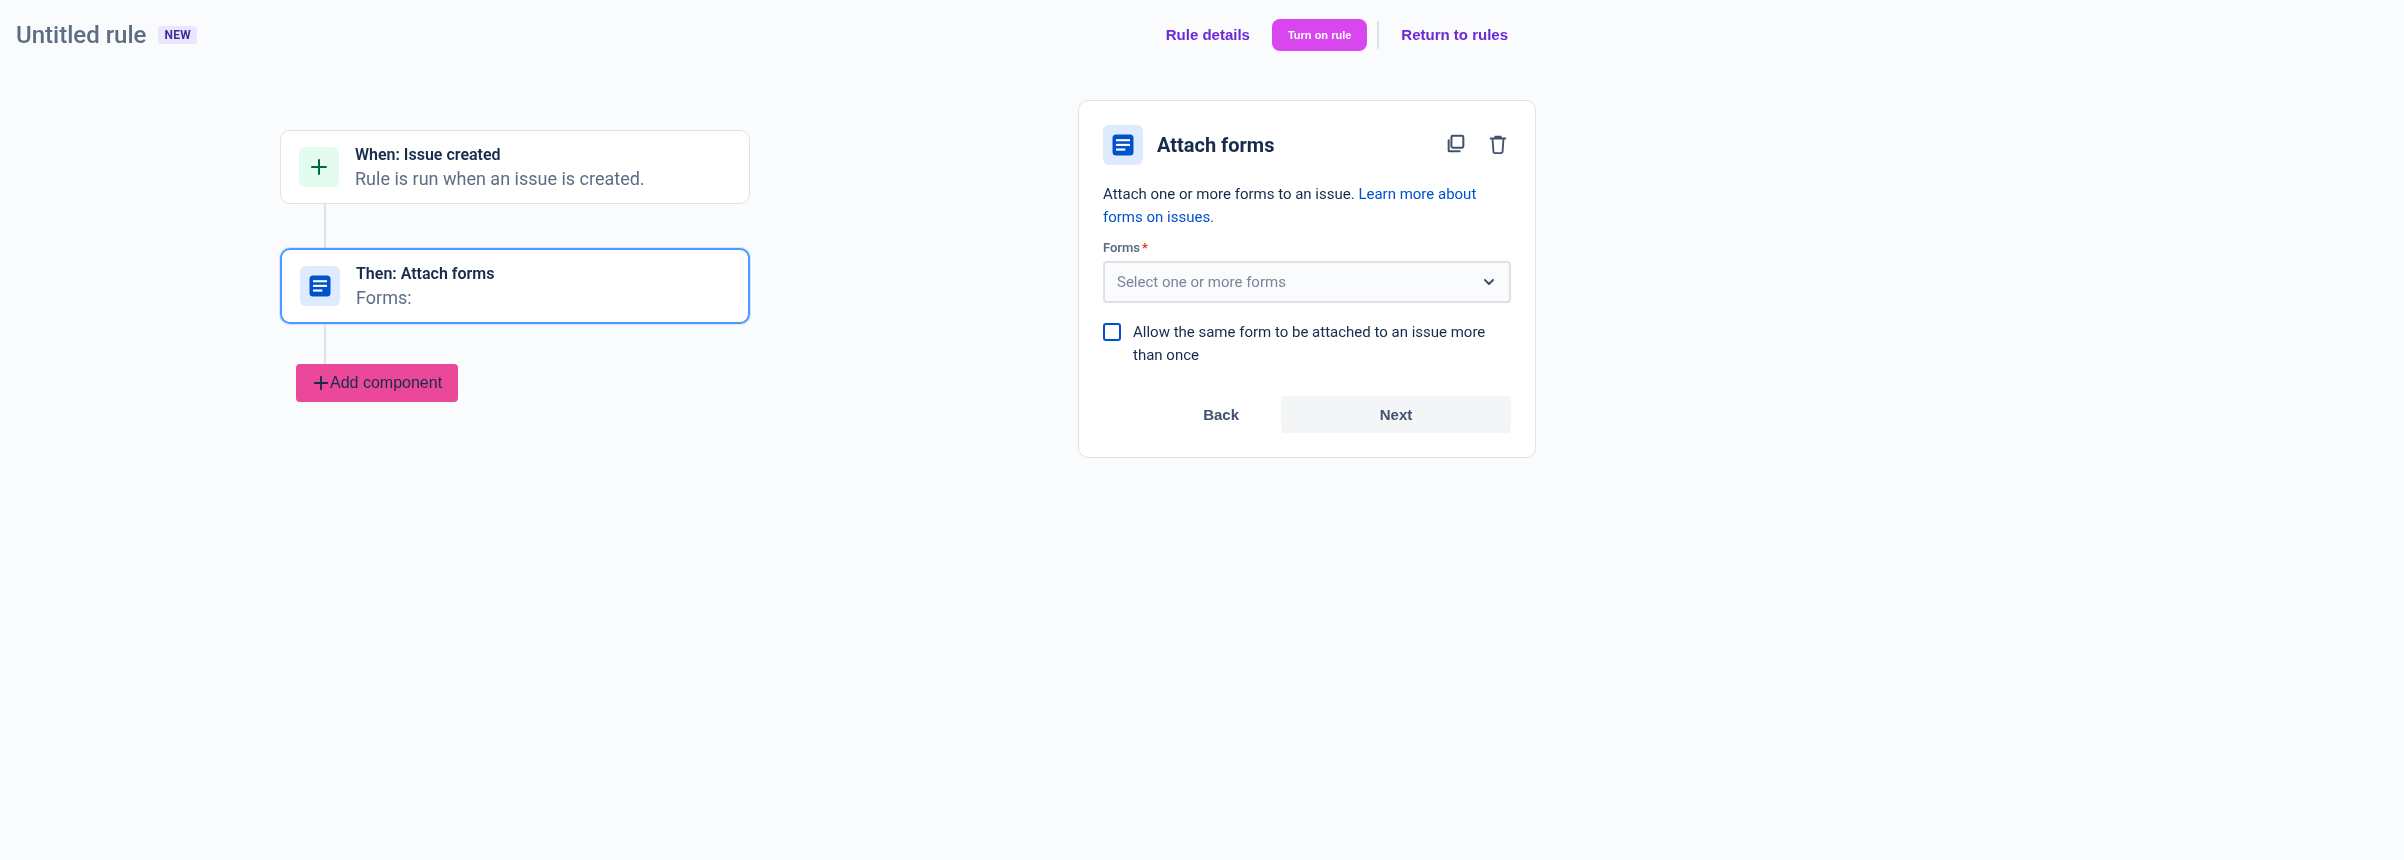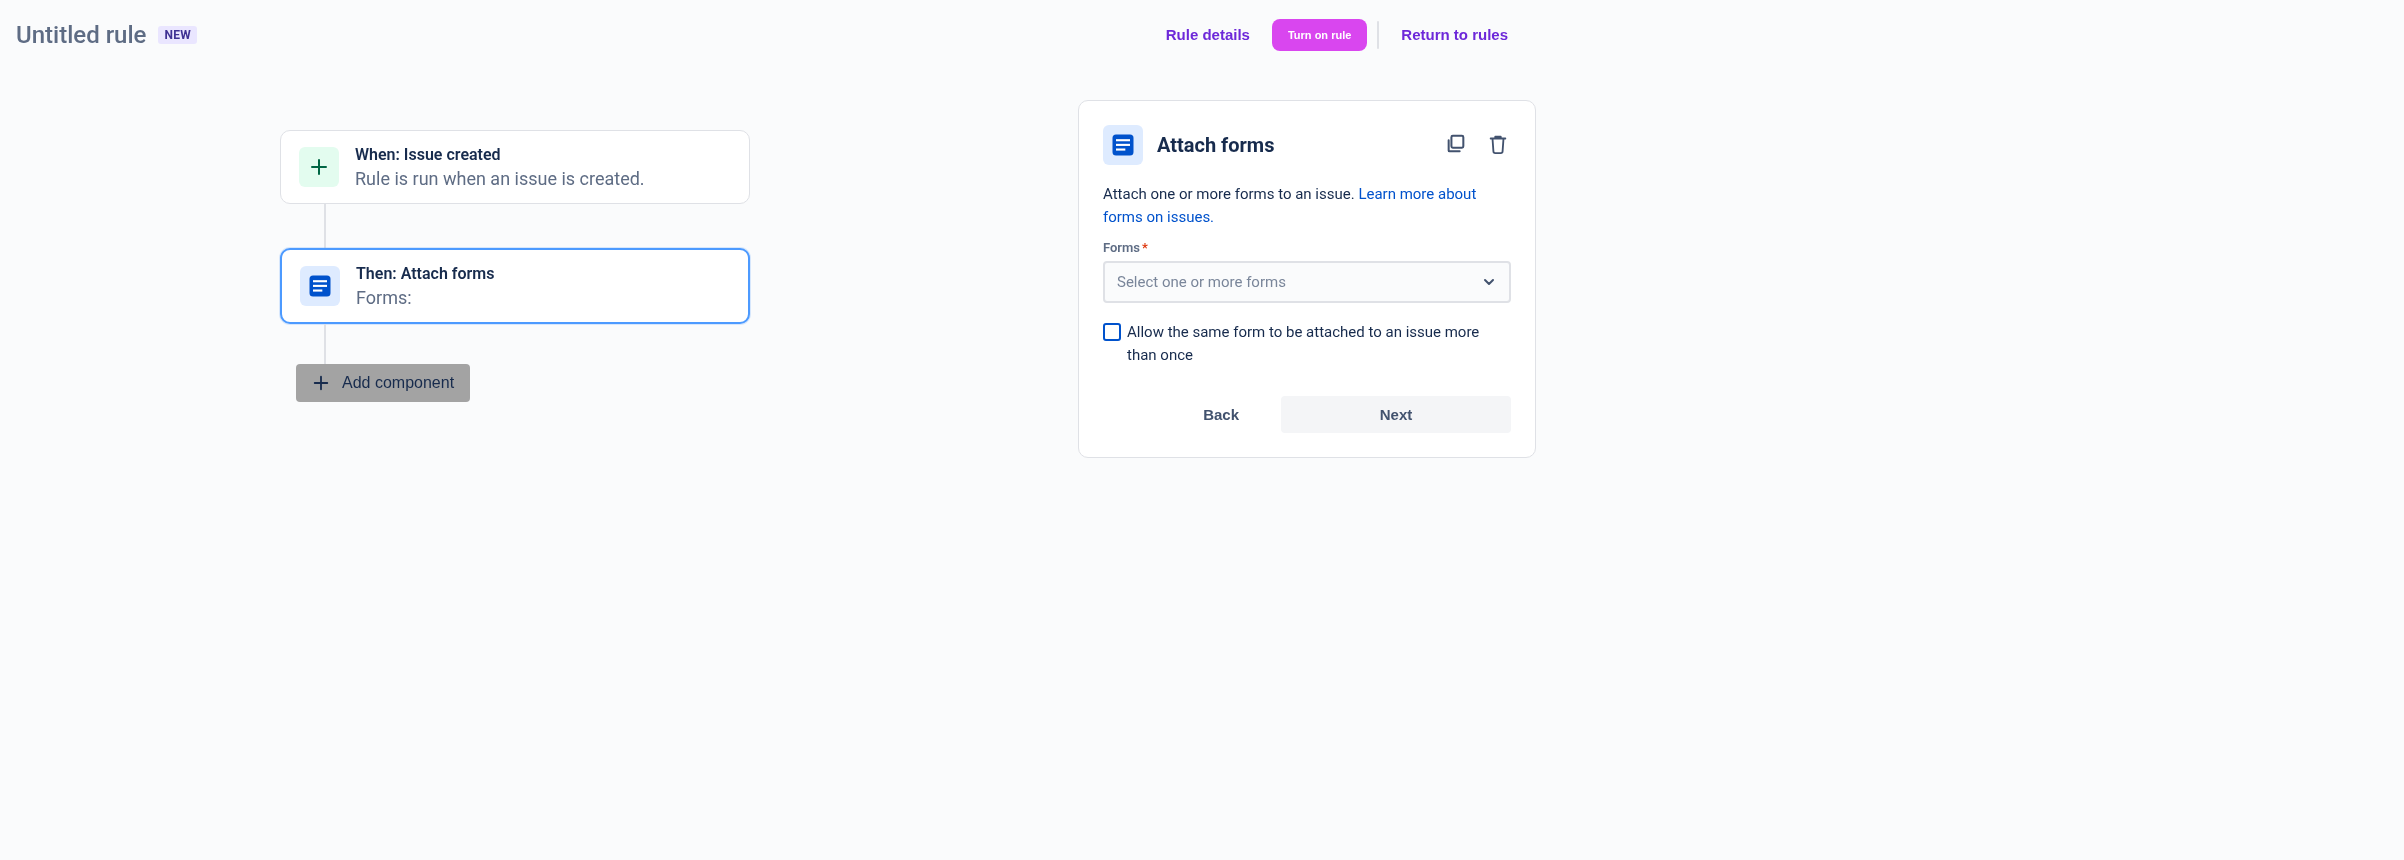--- a/index.html
+++ b/index.html
@@ -114,22 +114,22 @@
   .connector {
     width: 2px;
     height: 44px;
     background: #dfe1e6;
     margin-left: 44px;
   }
   .connector.short { height: 40px; }
   .add-component {
     display: inline-flex;
     align-items: center;
-    gap: 12px;
-    background: #a3a3a3;
+    gap: 0;
+    background: #ec4899;
     border: none;
     border-radius: 4px;
     padding: 10px 16px;
     font-size: 16px;
     font-weight: 500;
     color: #172b4d;
     cursor: pointer;
     margin-left: 16px;
   }
 
@@ -198,21 +198,21 @@
     display: flex;
     justify-content: space-between;
     align-items: center;
     cursor: pointer;
     margin-bottom: 18px;
     gap: 32px;
   }
   .select .placeholder { color: #7a869a; font-size: 15px; }
   .checkbox-row {
     display: flex;
-    gap: 6px;
+    gap: 12px;
     align-items: flex-start;
     margin-bottom: 30px;
   }
   .checkbox {
     width: 18px;
     height: 18px;
     border: 2px solid #0052cc;
     border-radius: 3px;
     flex-shrink: 0;
     margin-top: 2px;

